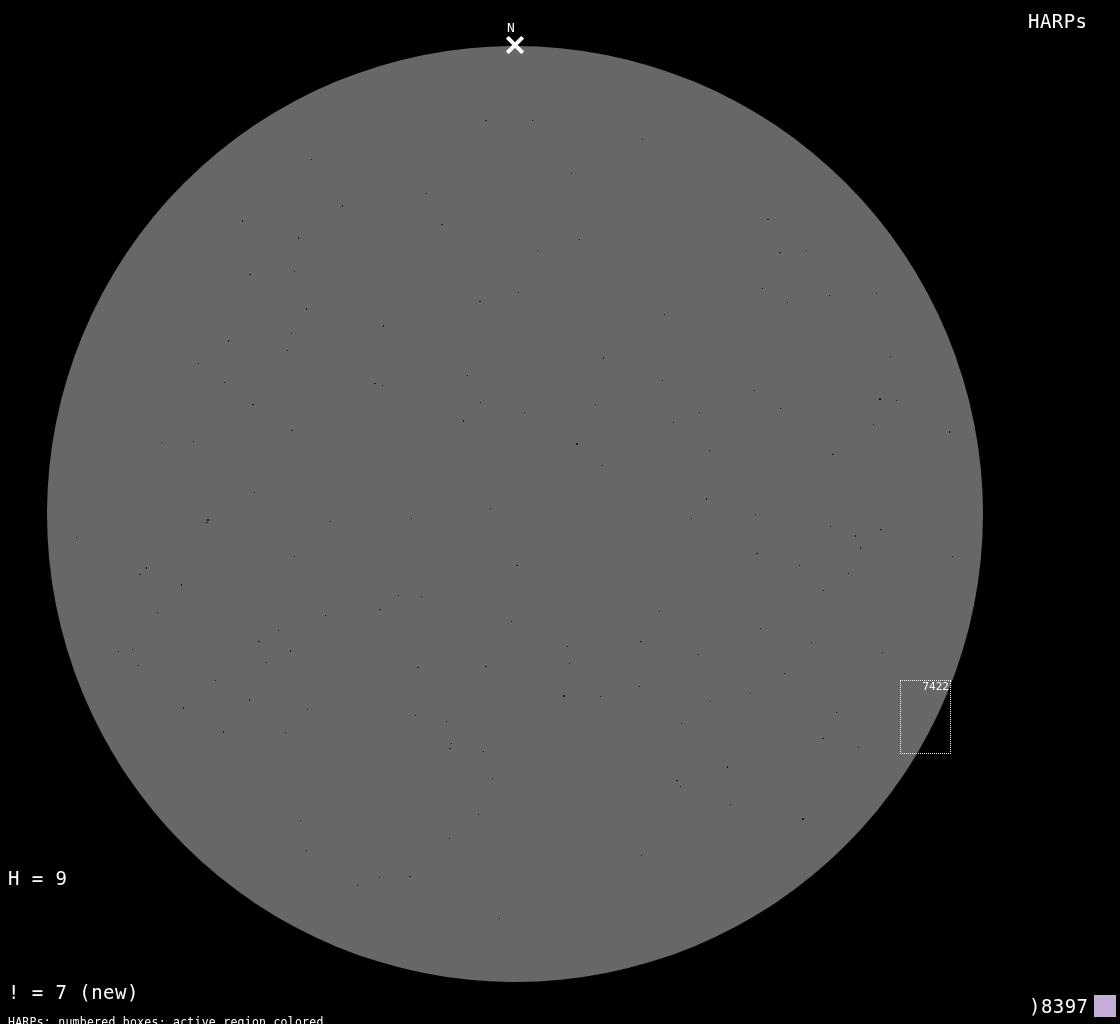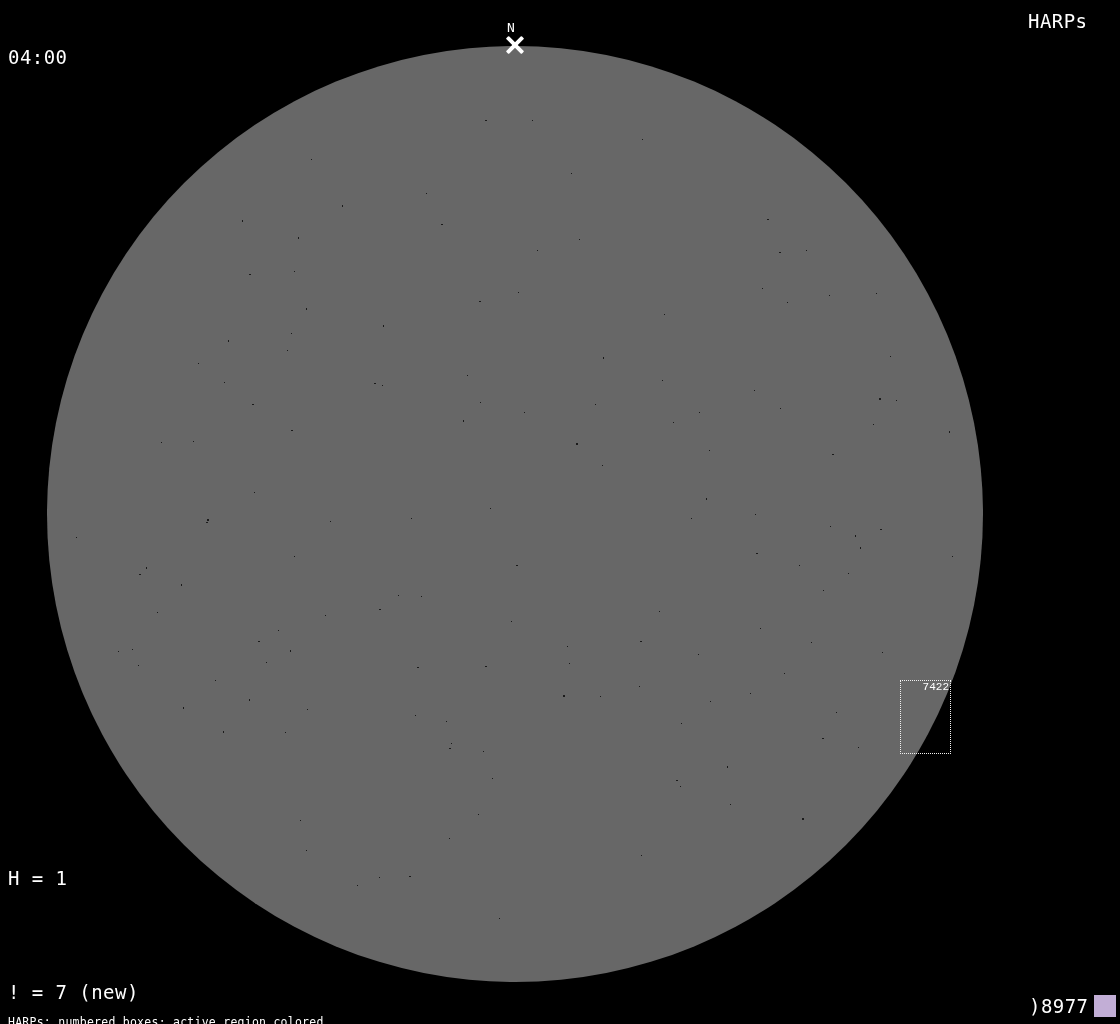--- a/index.html
+++ b/index.html
@@ -98,21 +98,20 @@
     box-sizing: border-box;
   }
   #harp-box .box-label {
     position: absolute;
     top: 0px;
     right: 1px;
     font-size: 11px;
     line-height: 12px;
     color: #fff;
     letter-spacing: 0px;
-    font-family: Liberation Mono, monospace;
   }
   
   #stats-block {
     position: absolute;
     left: 8px;
     top: 831px;
     font-size: 19px;
     line-height: 19px;
     letter-spacing: 0.45px;
     white-space: pre;
@@ -289,47 +288,46 @@
       <div class="speckle" style="left: 483px; top: 751px; width: 1px; height: 1px;"></div>
       <div class="speckle" style="left: 249px; top: 699px; width: 1px; height: 2px;"></div>
       <div class="speckle" style="left: 811px; top: 642px; width: 1px; height: 1px;"></div>
       <div class="speckle" style="left: 441px; top: 224px; width: 2px; height: 1px;"></div>
       <div class="speckle" style="left: 215px; top: 680px; width: 1px; height: 1px;"></div>
       <div class="speckle" style="left: 896px; top: 400px; width: 1px; height: 1px;"></div>
       <div class="speckle" style="left: 563px; top: 695px; width: 2px; height: 2px;"></div>
     </div>
 
   <div id="title-block">
-    <div>04:00</div>
   </div>
 
   <div id="harps-header">HARPs</div>
 
   <div id="north-label">N</div>
   <div id="north-marker">
     <div class="bar a"></div>
     <div class="bar b"></div>
   </div>
 
   <div id="harp-box">
     <div class="box-label">7422</div>
   </div>
 
   <div id="stats-block">
-    <div>H = 1</div>
+    <div>H = 9</div>
     <div class="spacer"></div>
     <div>! = 7 (new)</div>
     
     
     
     
     
   </div>
 
   <div id="footer-notes">
     <div>HARPs: numbered boxes; active region colored</div>
     
   </div>
 
-  <div id="harp-list-entry">)8977</div>
+  <div id="harp-list-entry">)8397</div>
   <div id="harp-swatch" style="background-color: rgb(194, 174, 214);"></div>
 
 </div>
 
 </body></html>

